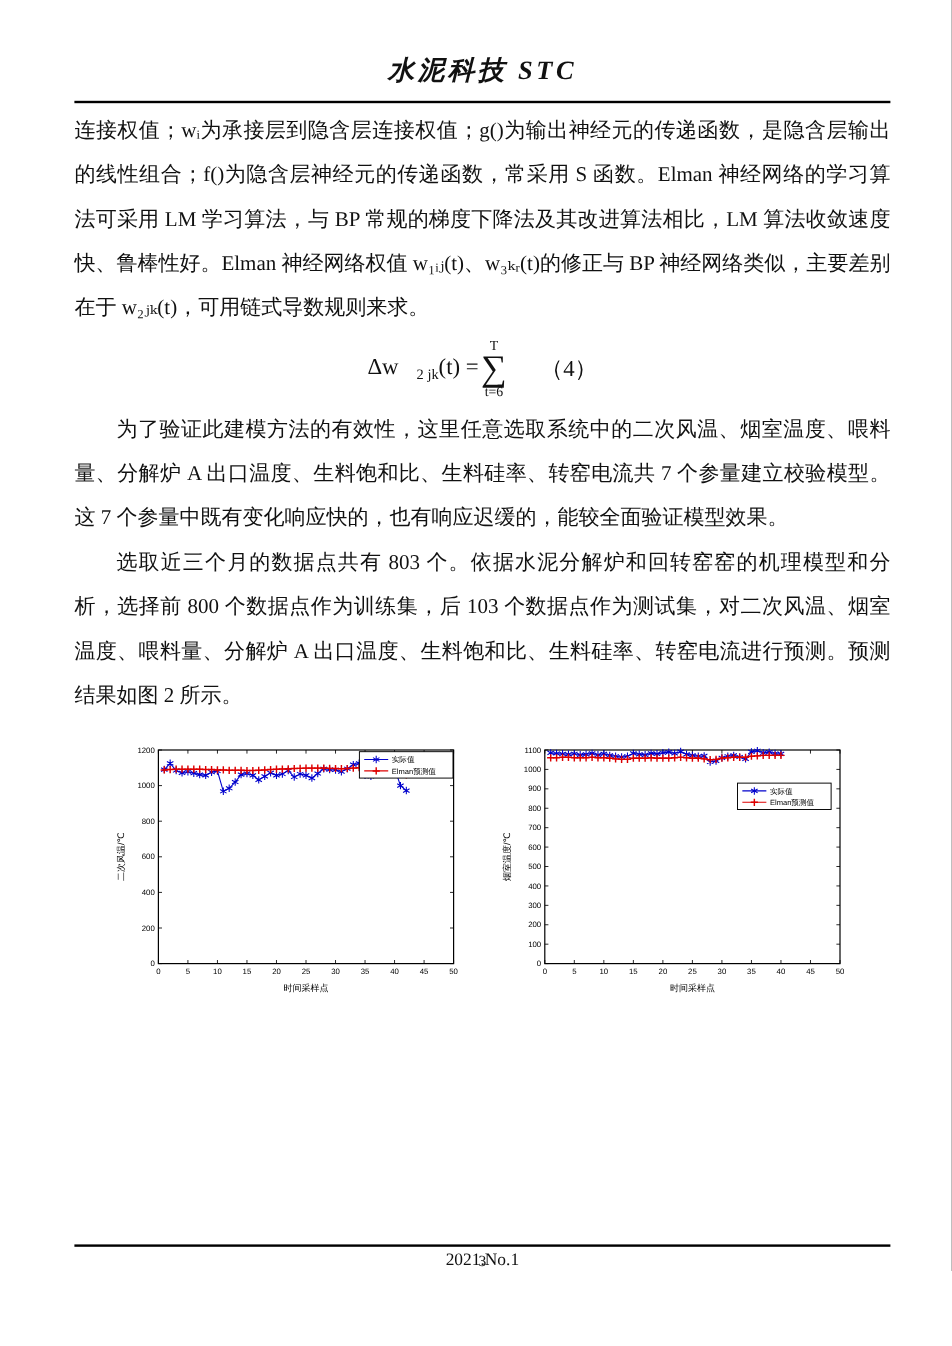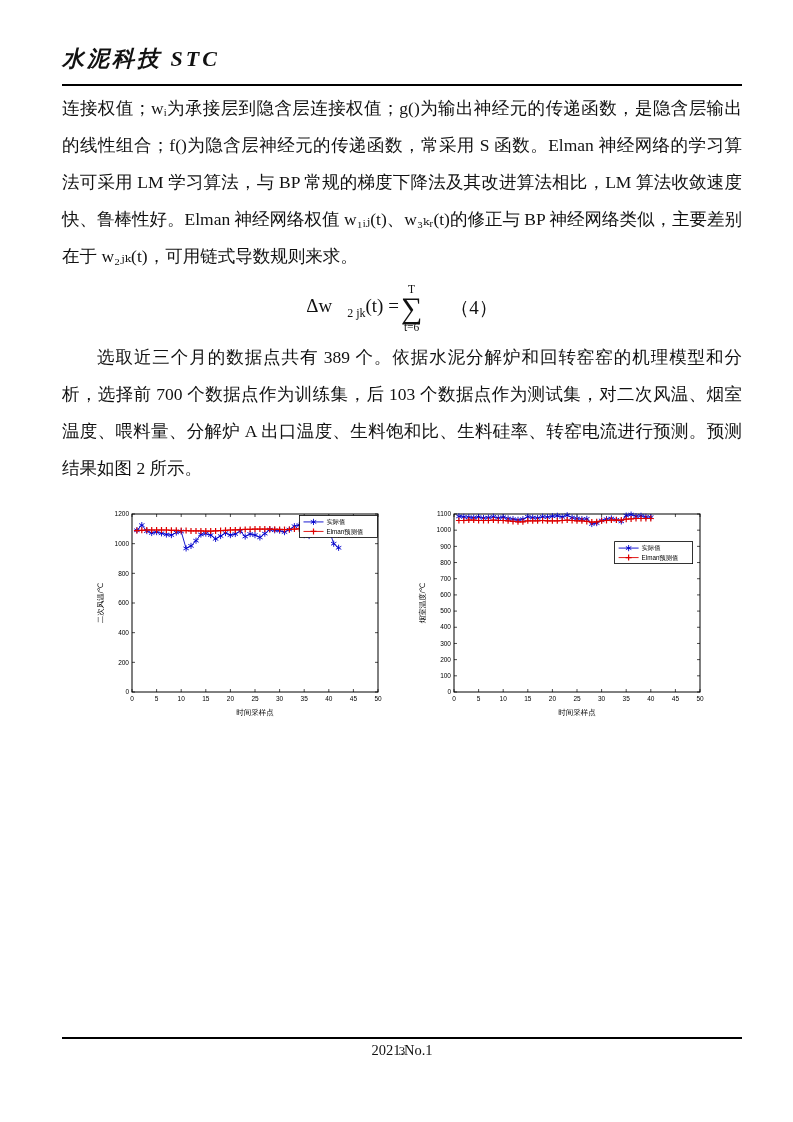--- a/index.html
+++ b/index.html
@@ -8,20 +8,21 @@
     width:793px;height:1122px;
     background:#ffffff;
     font-family:"Liberation Serif","DejaVu Serif",serif;
     color:#111;
     overflow:hidden;
     margin:0 auto;
     box-sizing:border-box;
   }
   .header{
     position:absolute;top:44px;left:62px;width:680px;
+    text-align:center;
     font-size:22px;font-weight:bold;font-style:italic;
     letter-spacing:3px;
   }
   .header-rule{
     position:absolute;top:84px;left:62px;width:680px;height:2px;background:#000;
   }
   .body-flow{
     position:absolute;top:90px;left:62px;width:680px;
     font-size:17.5px;line-height:37px;
     text-align:justify;
@@ -78,21 +79,22 @@
     <div class="equation">
       <span id="eq-pre">Δw<sub>2 jk</sub>(t) = </span>
       <span class="sum">
         <span class="lim">T</span>
         <span class="sigma">∑</span>
         <span class="lim">t=6</span>
       </span>
       <span class="eq-number">（4）</span>
     </div>
 
-    <p class="para indent">选取近三个月的数据点共有 389 个。依据水泥分解炉和回转窑窑的机理模型和分析，选择前 700 个数据点作为训练集，后 103 个数据点作为测试集，对二次风温、烟室温度、喂料量、分解炉 A 出口温度、生料饱和比、生料硅率、转窑电流进行预测。预测结果如图 2 所示。</p>
+    <p class="para indent">为了验证此建模方法的有效性，这里任意选取系统中的二次风温、烟室温度、喂料量、分解炉 A 出口温度、生料饱和比、生料硅率、转窑电流共 7 个参量建立校验模型。这 7 个参量中既有变化响应快的，也有响应迟缓的，能较全面验证模型效果。</p>
+    <p class="para indent">选取近三个月的数据点共有 803 个。依据水泥分解炉和回转窑窑的机理模型和分析，选择前 800 个数据点作为训练集，后 103 个数据点作为测试集，对二次风温、烟室温度、喂料量、分解炉 A 出口温度、生料饱和比、生料硅率、转窑电流进行预测。预测结果如图 2 所示。</p>
 
     <div class="figures">
       <svg width="300" height="218" viewBox="0 0 300 218" xmlns="http://www.w3.org/2000/svg">
           <rect x="40" y="10" width="246" height="178" fill="none" stroke="#000" stroke-width="1"></rect>
           <line x1="40" y1="188" x2="40" y2="185" stroke="#000" stroke-width="0.7"></line>
           <line x1="40" y1="10" x2="40" y2="13" stroke="#000" stroke-width="0.7"></line>
           <text class="chart-text" x="40" y="197" font-size="6.5" text-anchor="middle" font-family="Liberation Sans, DejaVu Sans, sans-serif">0</text>
           <line x1="64.6" y1="188" x2="64.6" y2="185" stroke="#000" stroke-width="0.7"></line>
           <line x1="64.6" y1="10" x2="64.6" y2="13" stroke="#000" stroke-width="0.7"></line>
           <text class="chart-text" x="64.6" y="197" font-size="6.5" text-anchor="middle" font-family="Liberation Sans, DejaVu Sans, sans-serif">5</text>

